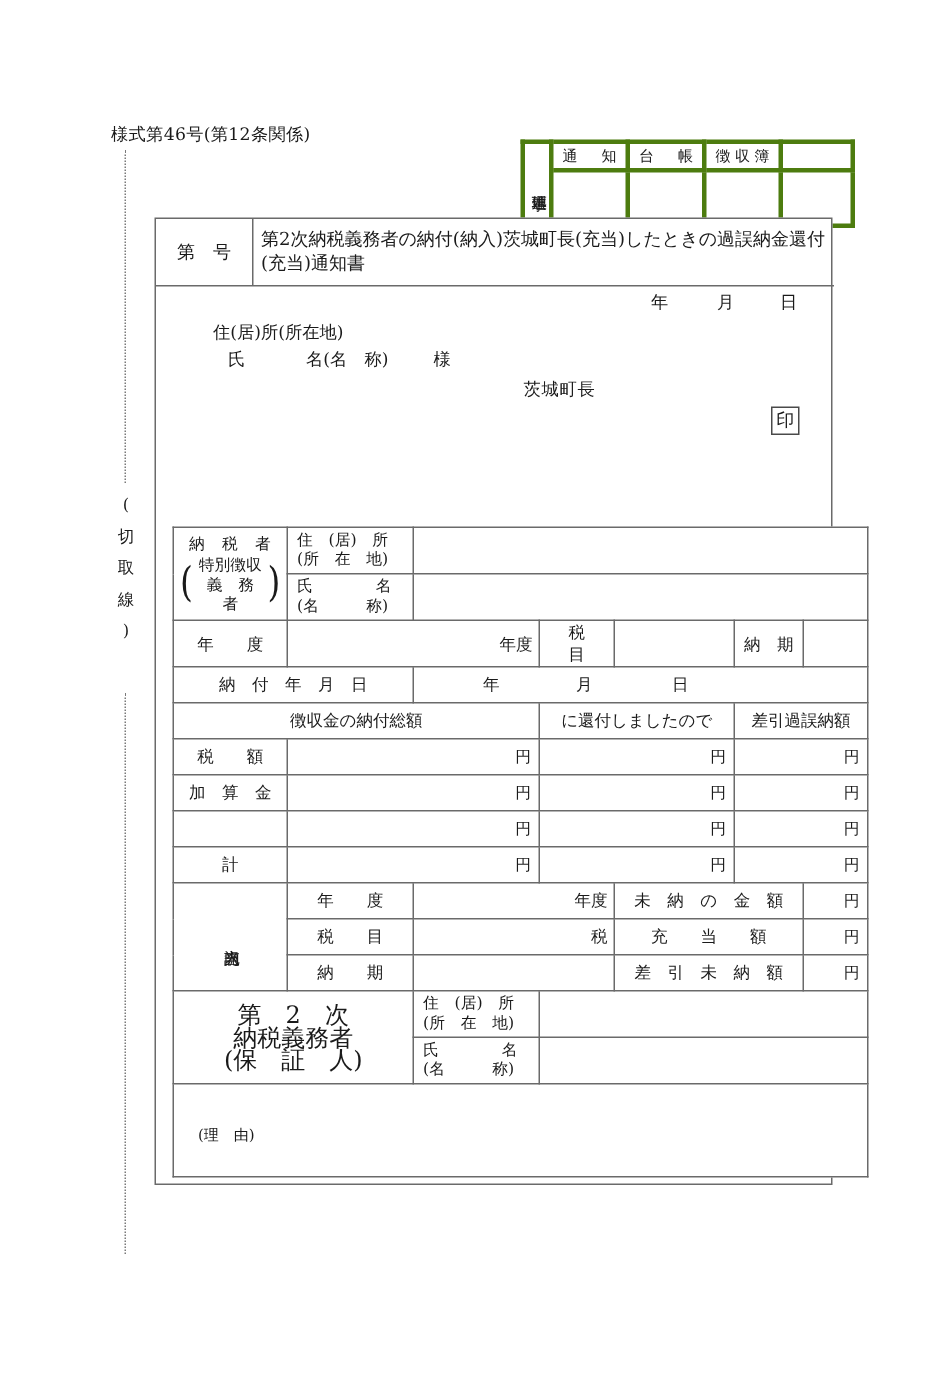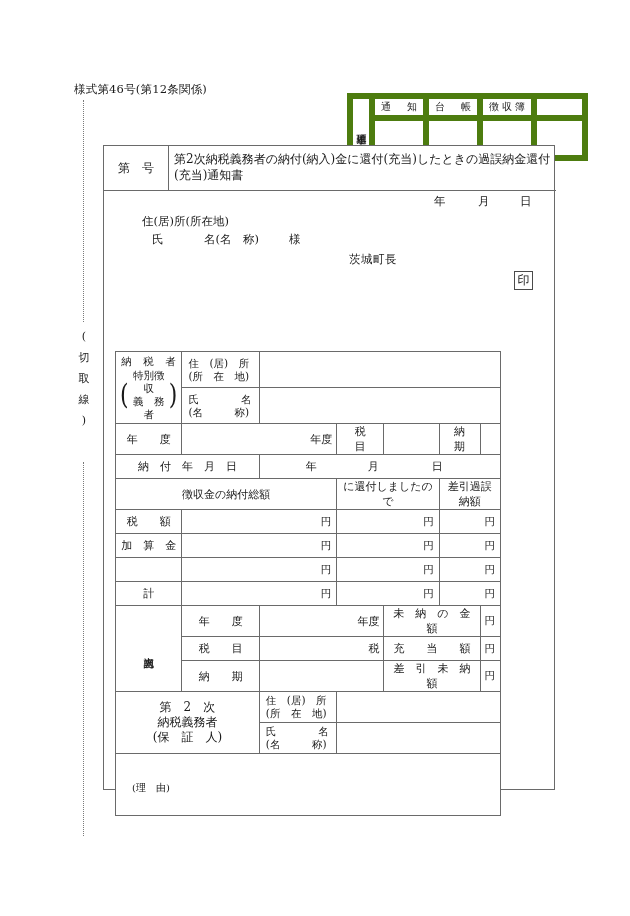--- a/index.html
+++ b/index.html
@@ -58,21 +58,21 @@
   
   #processing-table {
     position: absolute;
     left: 347px;
     top: 93px;
     border-collapse: collapse;
     font-size: 10px;
     background: #fff;
   }
   #processing-table td {
-    border: 6px solid #4d7c0f;
+    border: 3px solid #4d7c0f;
     text-align: center;
     vertical-align: middle;
     padding: 0;
     font-size: 10px;
   }
   .pt-vert {
     width: 14px;
     height: 50px;
     writing-mode: vertical-rl;
     text-orientation: upright;
@@ -203,21 +203,21 @@
     font-size: 11.5px;
     line-height: 17px;
     text-indent: 14px;
   }
 
   
   #main-table {
     position: absolute;
     left: 11px;
     top: 205px;
-    width: 386px;
+    width: 464px;
     border-collapse: collapse;
     font-size: 11px;
     background: #fff;
   }
   #main-table td {
     border: 1px solid #6a6a6a;
     padding: 0 4px;
     vertical-align: middle;
     height: 24px;
     box-sizing: border-box;
@@ -312,21 +312,21 @@
   </tbody>
     </table>
 
   <div id="outer-frame">
 
     <div id="title-row">
       <div id="doc-number-cell">
         <span>第</span>
         <span>号</span>
       </div>
-      <div id="doc-title-cell">第2次納税義務者の納付(納入)金に還付(充当)したときの過誤納金還付(充当)通知書</div>
+      <div id="doc-title-cell">第2次納税義務者の納付(納入)茨城町長(充当)したときの過誤納金還付(充当)通知書</div>
     </div>
 
     <div id="date-line">
       <span class="dl-y">年</span><span class="dl-m">月</span><span class="dl-d">日</span>
     </div>
 
     <div id="addressee">
       <div id="addressee-addr">住(居)所(所在地)</div>
       <div id="addressee-name-label">氏</div>
       <div id="addressee-name-sub">名(名　称)</div>
@@ -432,21 +432,21 @@
       </tr>
 
       <tr>
         <td class="c">納　　期</td>
         <td class="r" colspan="2"><span></span></td>
         <td class="c" colspan="2">差　引　未　納　額</td>
         <td class="yen">円</td>
       </tr>
 
       <tr>
-        <td class="nd-label" rowspan="2" colspan="2" style="text-align:center;line-height:15px;padding:3px 2px !important;font-size:12px">
+        <td class="nd-label" rowspan="2" colspan="2" style="text-align:center;line-height:15px;padding:3px 2px !important;font-size:16px">
           <span style="display:block">第　2　次</span>
           <span style="display:block">納税義務者</span>
           <span style="display:block">(保　証　人)</span>
         </td>
         <td class="sub-label">
           <span style="display:block">住　(居)　所</span>
           <span style="display:block">(所　在　地)</span>
         </td>
         <td colspan="4"></td>
       </tr>

